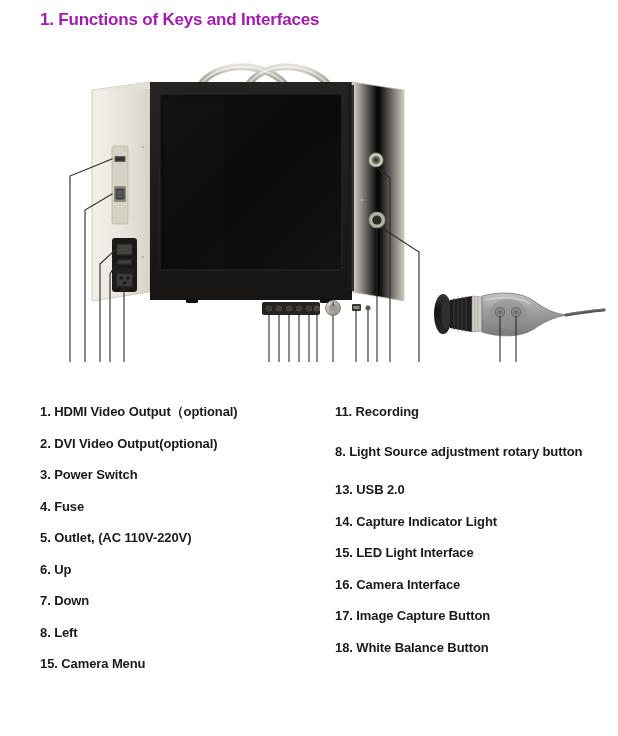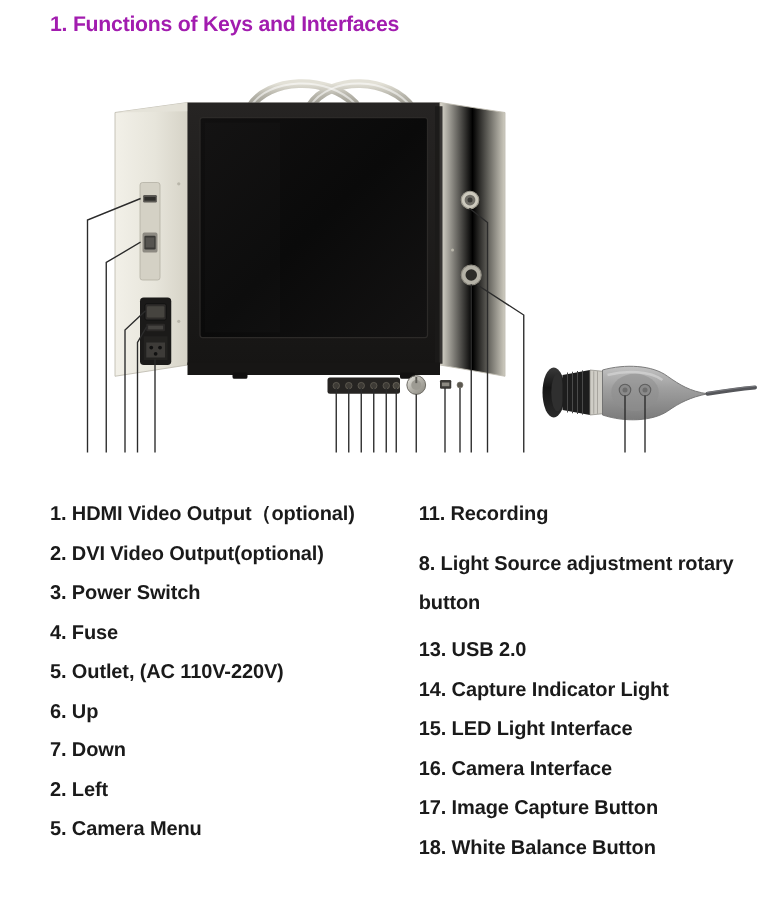--- a/index.html
+++ b/index.html
@@ -49,21 +49,21 @@
     height: 330px;
   }
   .legend-col {
     position: absolute;
     top: 0;
   }
   .legend-col.left  { left: 40px;  width: 290px; }
   .legend-col.right { left: 335px; width: 280px; }
 
   .legend-item {
-    font-size: 16px;
+    font-size: 13px;
     font-weight: bold;
     color: #1a1a1a;
     letter-spacing: -0.1px;
     line-height: 16px;
     margin-bottom: 15.5px;
     white-space: pre-wrap;
   }
   .legend-item.wrap {
     white-space: normal;
     line-height: 31px;
@@ -304,22 +304,22 @@
 <div id="legend">
 
   <div class="legend-col left">
     <div class="legend-item">1. HDMI Video Output（optional)</div>
     <div class="legend-item">2. DVI Video Output(optional)</div>
     <div class="legend-item">3. Power Switch</div>
     <div class="legend-item">4. Fuse</div>
     <div class="legend-item">5. Outlet, (AC 110V-220V)</div>
     <div class="legend-item">6. Up</div>
     <div class="legend-item">7. Down</div>
-    <div class="legend-item">2. Left</div>
-    <div class="legend-item">5. Camera Menu</div>
+    <div class="legend-item">8. Left</div>
+    <div class="legend-item">15. Camera Menu</div>
   </div>
 
   <div class="legend-col right">
     <div class="legend-item">11. Recording</div>
     <div class="legend-item wrap">8. Light Source adjustment rotary button</div>
     <div class="legend-item">13. USB 2.0</div>
     <div class="legend-item">14. Capture Indicator Light</div>
     <div class="legend-item">15. LED Light Interface</div>
     <div class="legend-item">16. Camera Interface</div>
     <div class="legend-item">17. Image Capture Button</div>

